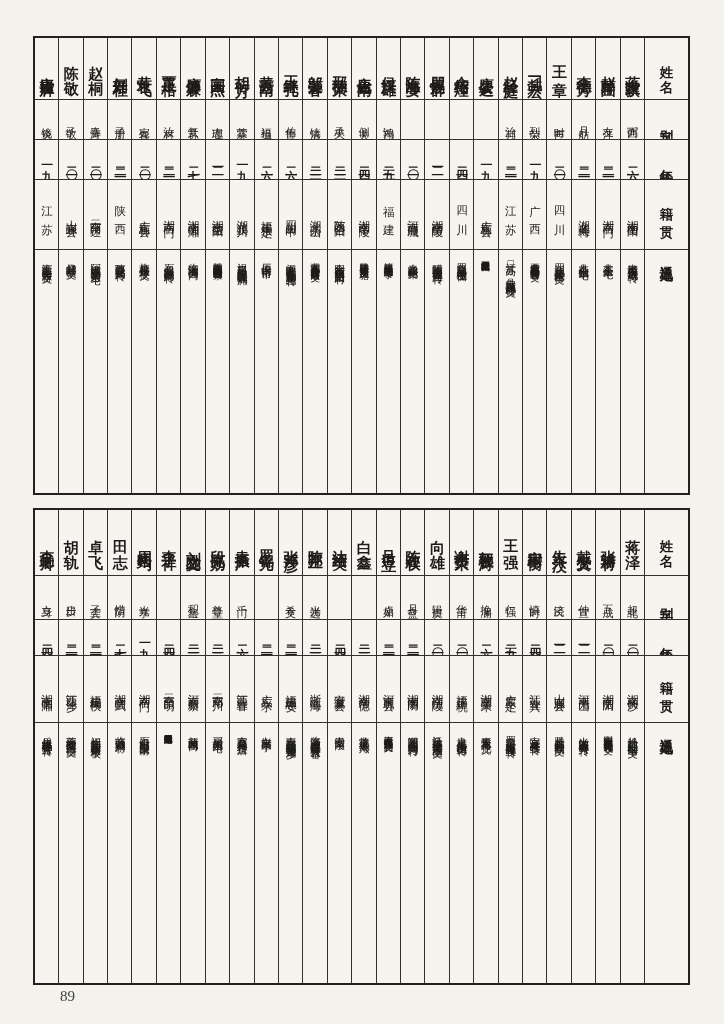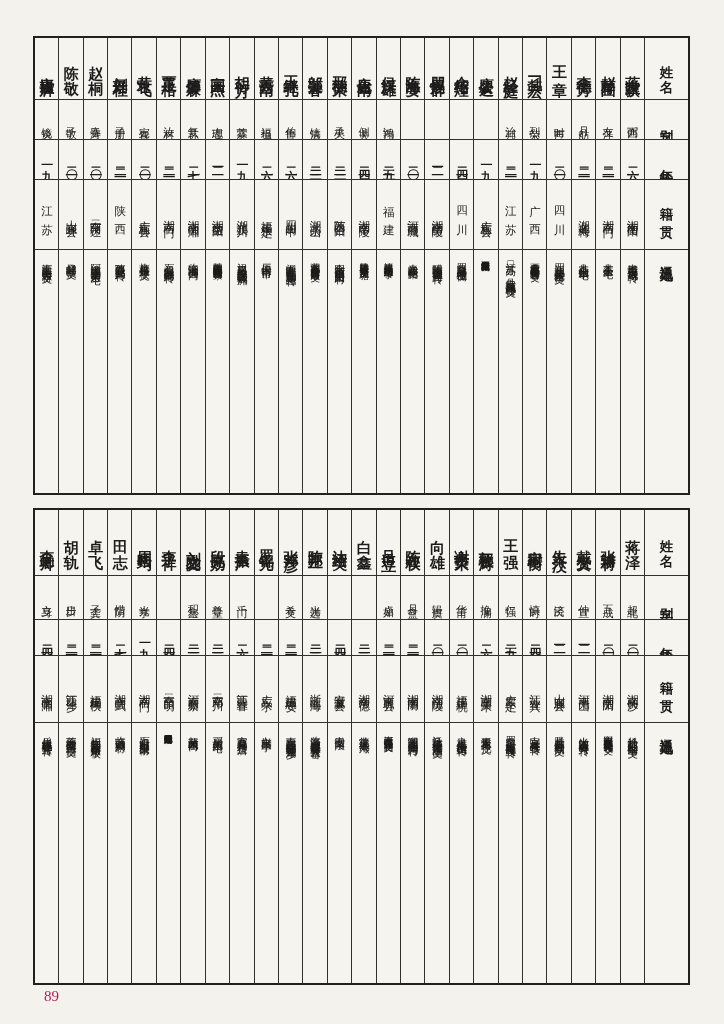--- a/index.html
+++ b/index.html
@@ -51,21 +51,21 @@
   .cell-addr .small{font-size:9.5px;letter-spacing:0.5px;}
   .cell-addr .tiny{font-size:8.5px;letter-spacing:0;line-height:1.2;}
   
   .hcell .vtext{font-size:13.5px;font-weight:700;}
   .h-name{letter-spacing:13px;}
   .h-zi{letter-spacing:4px;}
   .h-age{letter-spacing:3px;}
   .h-origin{letter-spacing:20px;}
   .h-addr{letter-spacing:58px;}
   .page-number{
-    position:absolute;left:44px;top:988px;font-size:15px;color:#be185d;
+    position:absolute;left:60px;top:988px;font-size:15px;color:#404040;
     font-family:"Liberation Serif","DejaVu Serif",serif;
   }
 </style>
 </head>
 <body>
 
 <div class="page">
 
   <div class="ctable" id="table-top">
     <div class="col hcol">

